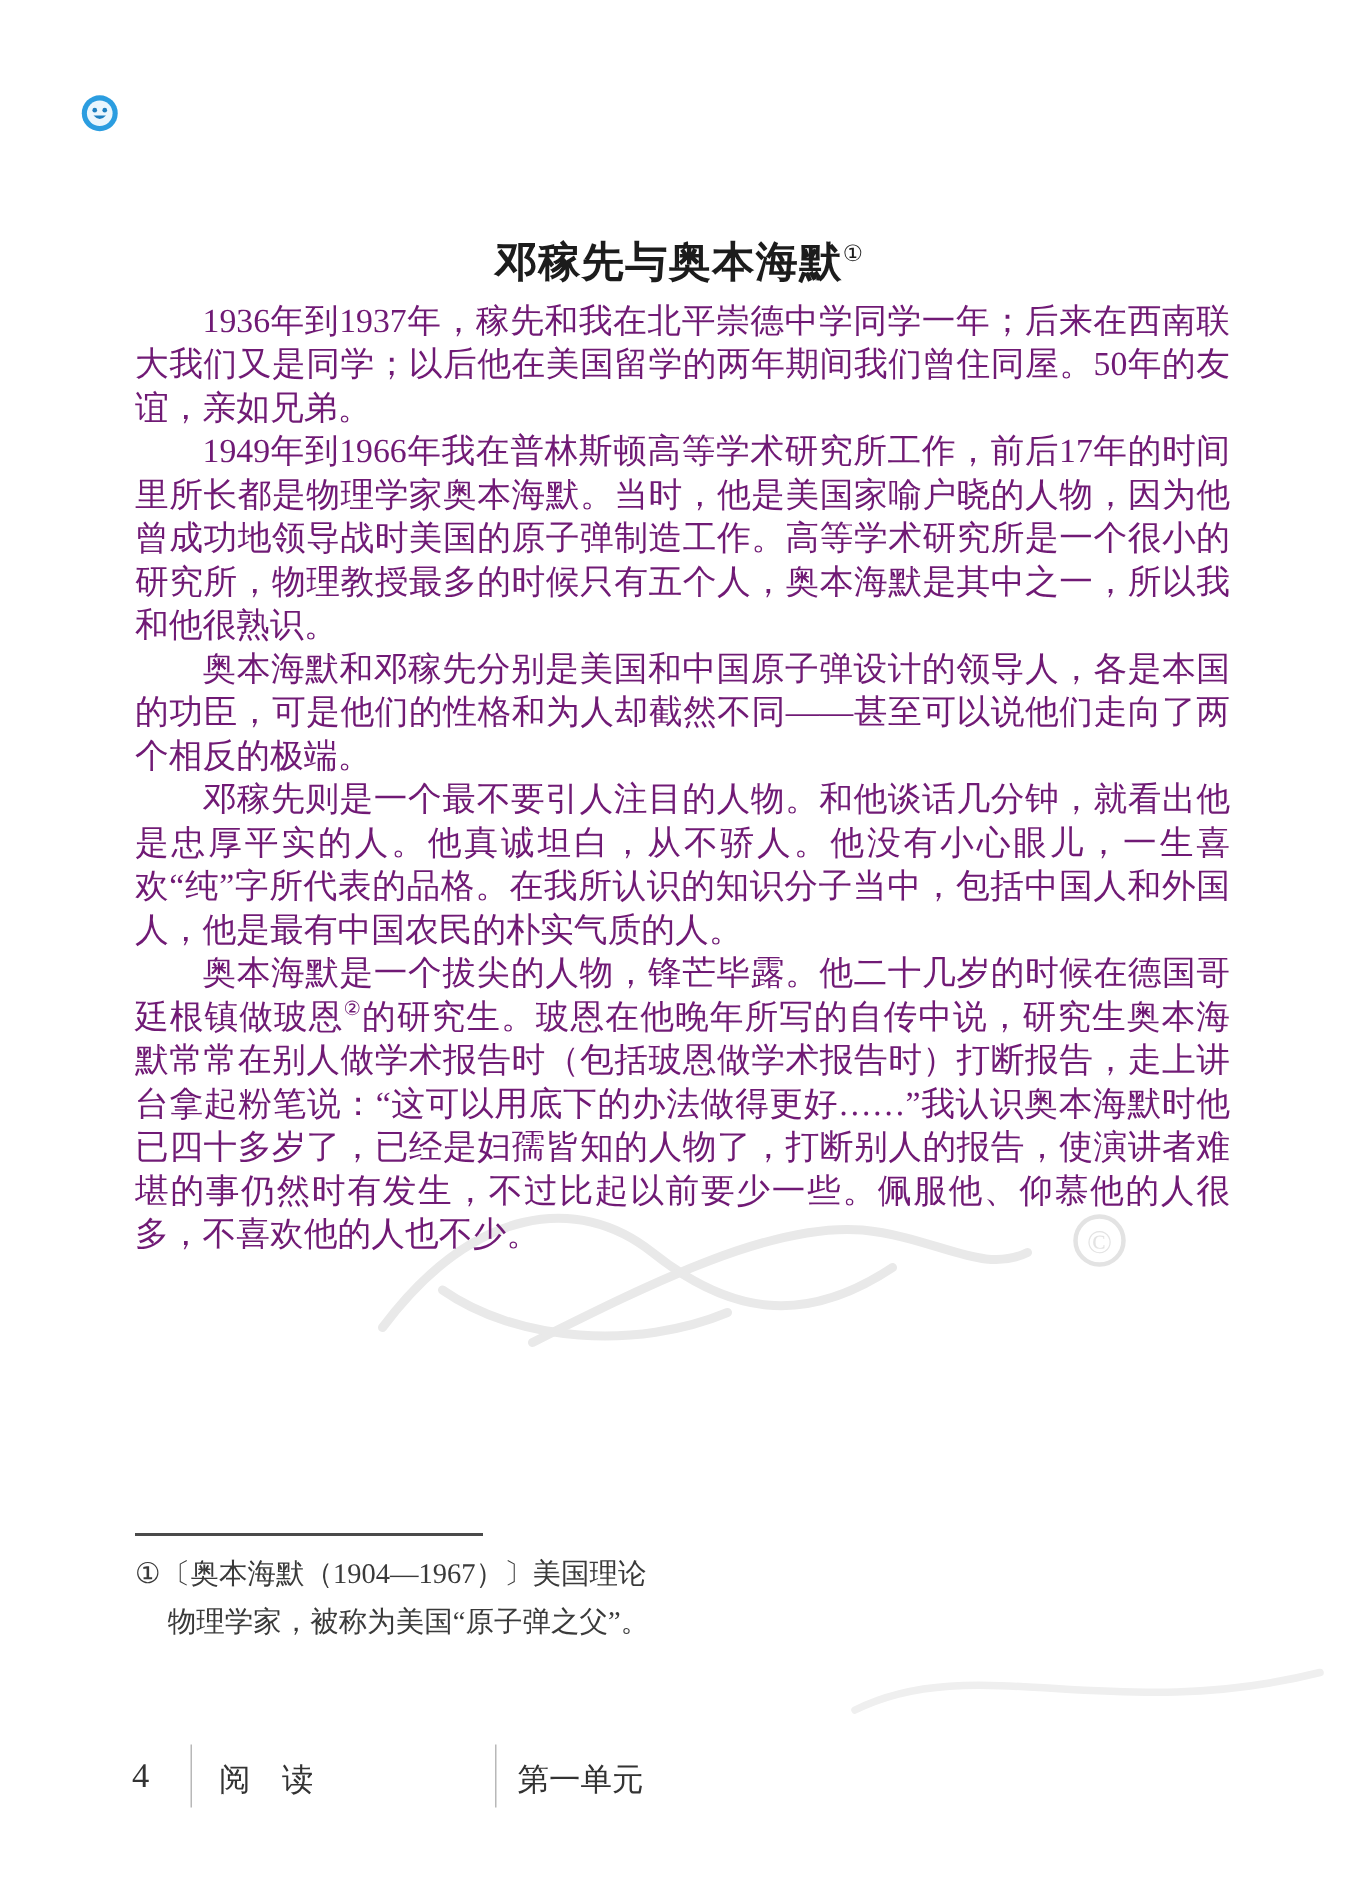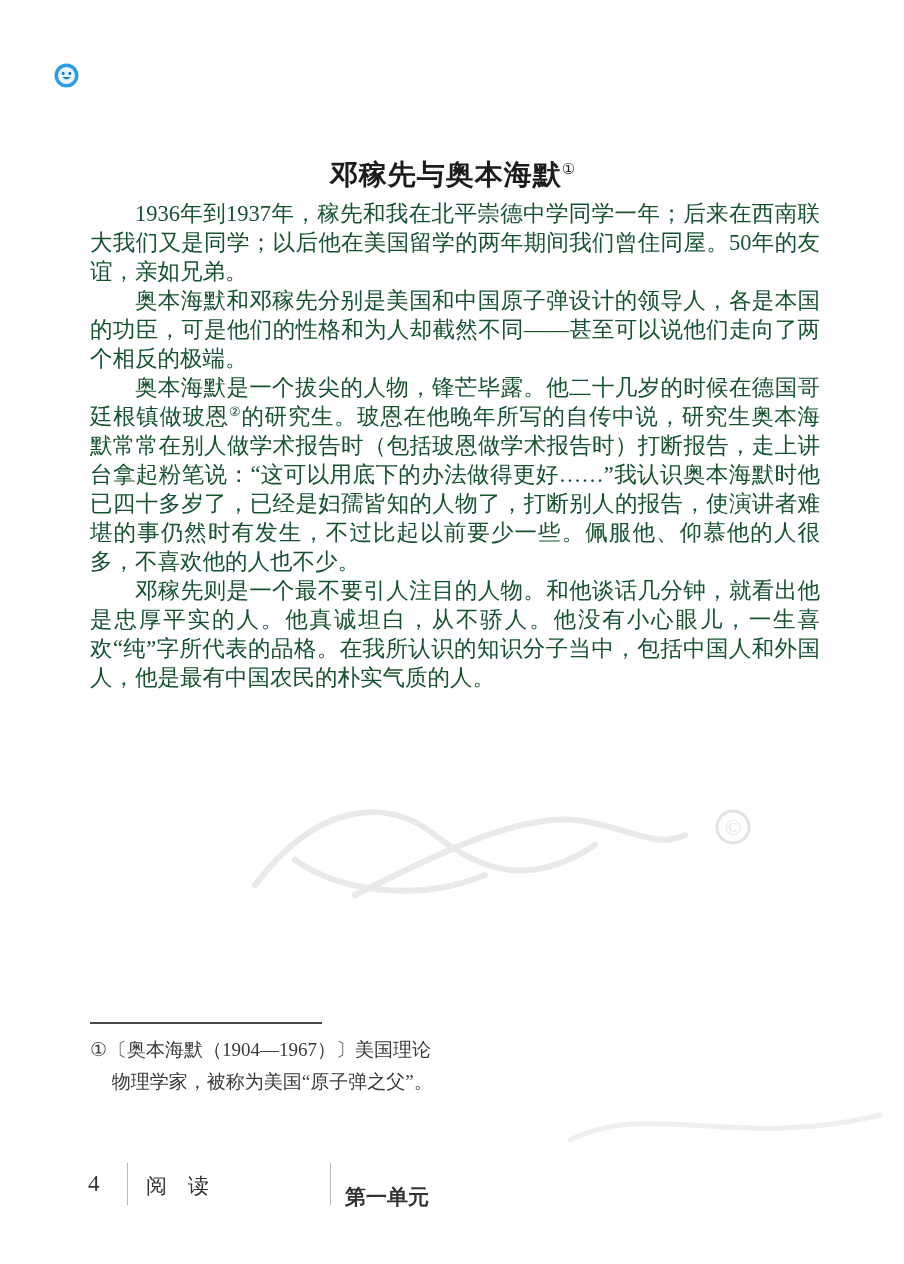--- a/index.html
+++ b/index.html
@@ -48,21 +48,21 @@
 
   
   .content {
     position: absolute;
     left: 90px;
     top: 199px;
     width: 730px;
     font-size: 22.5px;
     line-height: 29px;
     text-align: justify;
-    color: #14532d;
+    color: #701a75;
   }
   .content p { text-indent: 2em; }
   .content sup { font-size: 13px; vertical-align: super; line-height: 0; }
 
   
   .footnotes {
     position: absolute;
     left: 90px;
     top: 1022px;
     width: 732px;
@@ -94,21 +94,21 @@
     font-size: 23px;
   }
   .footer .v-rule {
     position: absolute; top: 0;
     width: 1px; height: 42px;
     background: #b8b8b8;
   }
   .footer .rule-1 { left: 127px; }
   .footer .rule-2 { left: 330px; }
   .footer .section-label { position: absolute; left: 146px; top: 9px; font-family: Liberation Serif, serif; }
-  .footer .unit-label { position: absolute; left: 345px; top: 20px; font-weight: bold; }
+  .footer .unit-label { position: absolute; left: 345px; top: 9px; }
 </style>
 </head>
 <body>
 
 <div class="page">
 
   <svg class="watermark wm-main" width="540" height="150" viewBox="0 0 540 150">
     <g fill="none" stroke="#e9e9e9" stroke-width="6" stroke-linecap="round">
       <path d="M20 120 C 80 40, 150 30, 200 70 C 250 110, 300 120, 360 80"></path>
       <path d="M120 130 C 200 90, 280 50, 340 55 C 390 60, 420 85, 450 70"></path>
@@ -126,23 +126,24 @@
     <circle cx="12" cy="12" r="8.2" fill="#eaf6fd"></circle>
     <circle cx="8.8" cy="10" r="1.5" fill="#1d7fc0"></circle>
     <circle cx="15.2" cy="10" r="1.5" fill="#1d7fc0"></circle>
     <path d="M8 13.5 Q12 18 16 13.5 Z" fill="#1d7fc0"></path>
   </svg>
 
   <h1 class="title"><span>邓稼先与奥本海默</span><sup>①</sup></h1>
 
   <div class="content">
       <p>1936年到1937年，稼先和我在北平崇德中学同学一年；后来在西南联大我们又是同学；以后他在美国留学的两年期间我们曾住同屋。50年的友谊，亲如兄弟。</p>
+      <p>1949年到1966年我在普林斯顿高等学术研究所工作，前后17年的时间里所长都是物理学家奥本海默。当时，他是美国家喻户晓的人物，因为他曾成功地领导战时美国的原子弹制造工作。高等学术研究所是一个很小的研究所，物理教授最多的时候只有五个人，奥本海默是其中之一，所以我和他很熟识。</p>
       <p>奥本海默和邓稼先分别是美国和中国原子弹设计的领导人，各是本国的功臣，可是他们的性格和为人却截然不同——甚至可以说他们走向了两个相反的极端。</p>
+      <p>邓稼先则是一个最不要引人注目的人物。和他谈话几分钟，就看出他是忠厚平实的人。他真诚坦白，从不骄人。他没有小心眼儿，一生喜欢“纯”字所代表的品格。在我所认识的知识分子当中，包括中国人和外国人，他是最有中国农民的朴实气质的人。</p>
       <p>奥本海默是一个拔尖的人物，锋芒毕露。他二十几岁的时候在德国哥廷根镇做玻恩<sup>②</sup>的研究生。玻恩在他晚年所写的自传中说，研究生奥本海默常常在别人做学术报告时（包括玻恩做学术报告时）打断报告，走上讲台拿起粉笔说：“这可以用底下的办法做得更好……”我认识奥本海默时他已四十多岁了，已经是妇孺皆知的人物了，打断别人的报告，使演讲者难堪的事仍然时有发生，不过比起以前要少一些。佩服他、仰慕他的人很多，不喜欢他的人也不少。</p>
-      <p>邓稼先则是一个最不要引人注目的人物。和他谈话几分钟，就看出他是忠厚平实的人。他真诚坦白，从不骄人。他没有小心眼儿，一生喜欢“纯”字所代表的品格。在我所认识的知识分子当中，包括中国人和外国人，他是最有中国农民的朴实气质的人。</p>
     </div>
 
   <div class="footnotes">
     <div class="fn-rule"></div>
     <div class="fn-cols">
       <div class="fn-left">
           <p><span class="fn-marker">①</span>〔奥本海默（1904—1967）〕美国理论物理学家，被称为美国“原子弹之父”。</p>
         </div>
     </div>
   </div>

